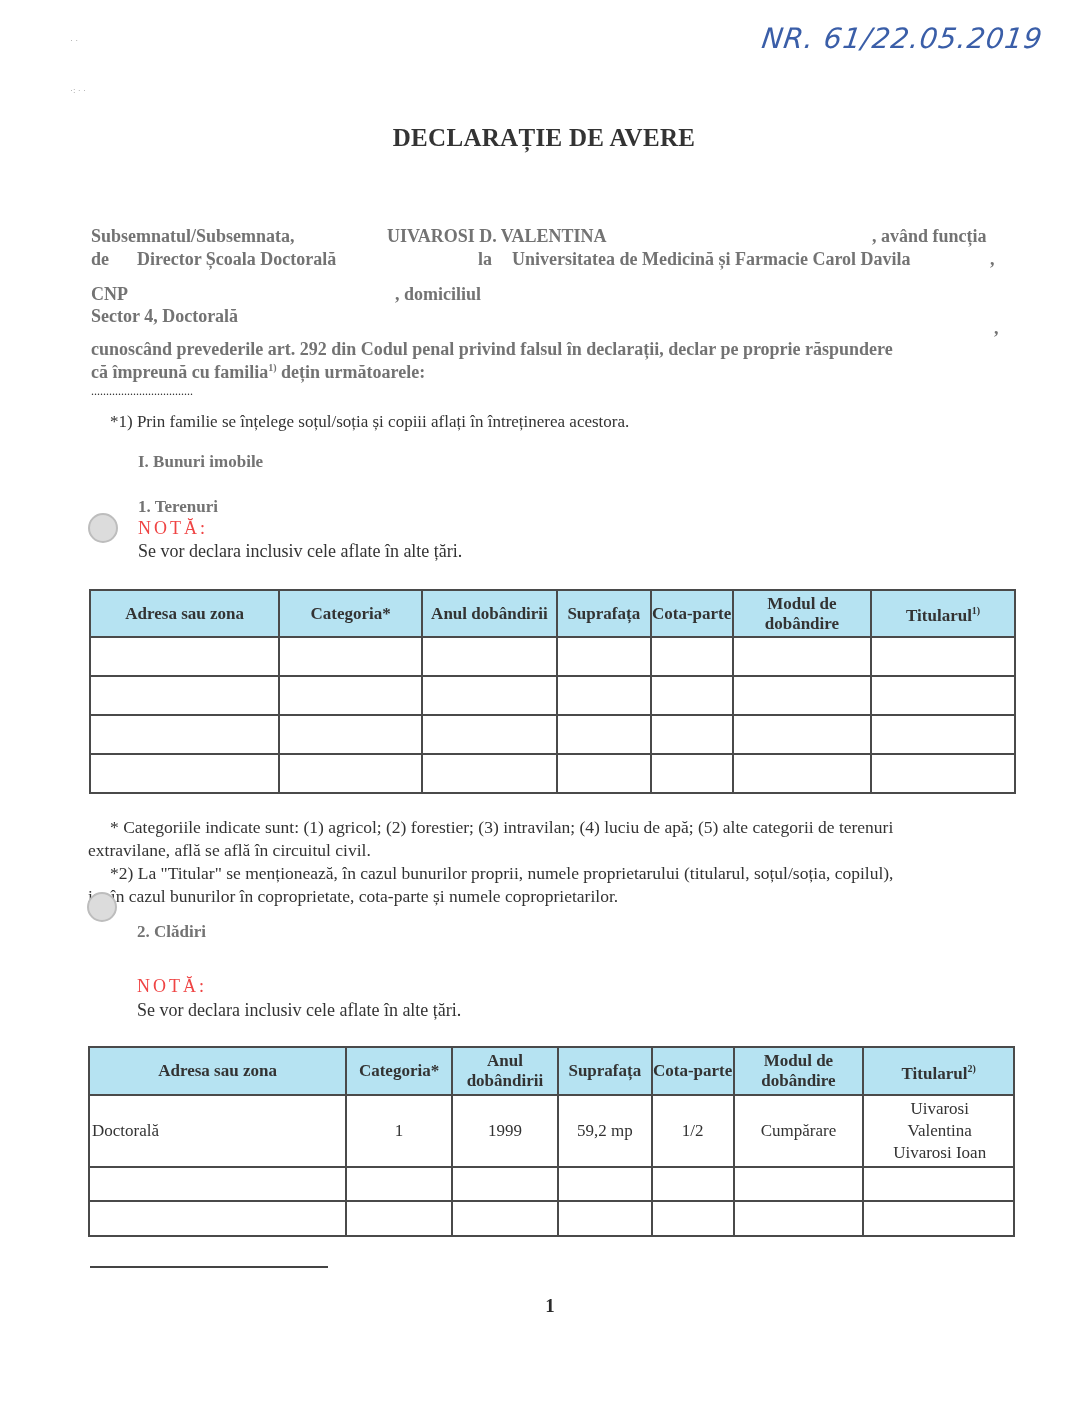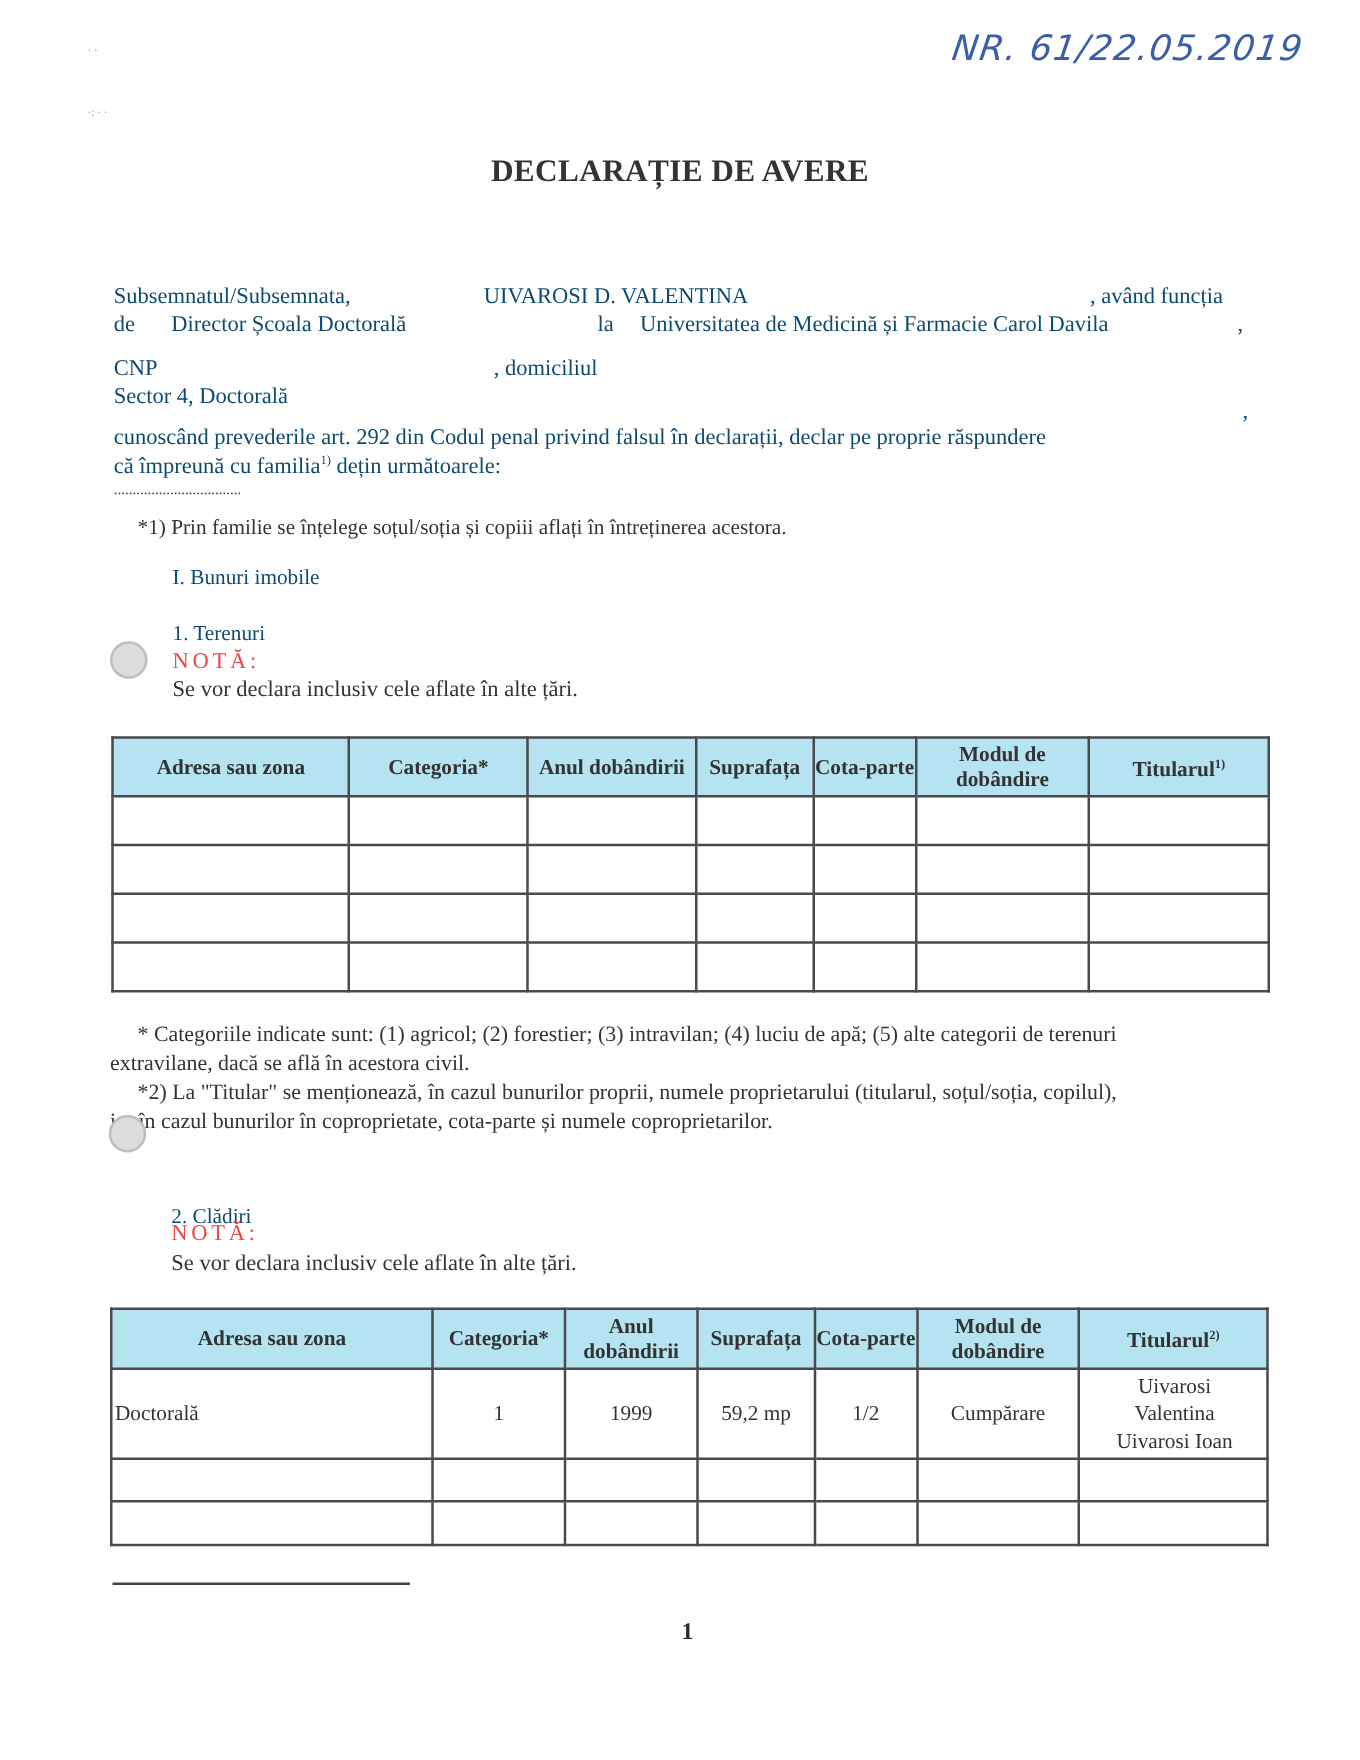--- a/index.html
+++ b/index.html
@@ -21,21 +21,21 @@
       transform: skewX(-8deg);
     }
     .specks { left: 70px; top: 35px; font-size: 9px; color: #999; }
     .specks2 { left: 70px; top: 85px; font-size: 9px; color: #999; }
     .title {
       left: 0; width: 1088px; top: 124px;
       text-align: center;
       font-size: 25px; font-weight: bold; color: #333;
       letter-spacing: 0.3px;
     }
-    .line { font-size: 18px; font-weight: normal; color: #0c4a6e; white-space: nowrap; }
+    .line { font-size: 18px; font-weight: bold; color: #737373; white-space: nowrap; }
     .norm { font-size: 17px; color: #333; white-space: nowrap; }
     .nota { font-size: 18px; letter-spacing: 3px; color: #ef4444; }
     .circle {
       width: 30px; height: 30px; border-radius: 50%;
       background: #dcdcdc; border: 2px solid #bdbdbd;
     }
     table.decl {
       position: absolute;
       border-collapse: collapse;
       font-family: "Liberation Serif", serif;
@@ -151,26 +151,26 @@
         <td></td>
         <td></td>
         <td></td>
         <td></td>
         <td></td>
     </tr>
   </tbody>
 </table>
 
 <div class="abs norm" style="left:110px;top:817px;font-size:17.5px;">* Categoriile indicate sunt: (1) agricol; (2) forestier; (3) intravilan; (4) luciu de apă; (5) alte categorii de terenuri</div>
-<div class="abs norm" style="left:88px;top:840px;font-size:17.5px;">extravilane, dacă se află în acestora civil.</div>
+<div class="abs norm" style="left:88px;top:840px;font-size:17.5px;">extravilane, află se află în circuitul civil.</div>
 <div class="abs norm" style="left:110px;top:863px;font-size:17.5px;">*2) La "Titular" se menționează, în cazul bunurilor proprii, numele proprietarului (titularul, soțul/soția, copilul),</div>
 <div class="abs norm" style="left:88px;top:886px;font-size:17.5px;">iar în cazul bunurilor în coproprietate, cota-parte și numele coproprietarilor.</div>
 <div class="abs circle" style="left:87px;top:892px;"></div>
 
-<div class="abs line" style="left:137px;top:963px;font-size:17px;">2. Clădiri</div>
+<div class="abs line" style="left:137px;top:922px;font-size:17px;">2. Clădiri</div>
 <div class="abs nota" style="left:137px;top:976px;">NOTĂ:</div>
 <div class="abs norm" style="left:137px;top:1000px;font-size:18px;">Se vor declara inclusiv cele aflate în alte țări.</div>
 
 <table class="decl" style="left:88px;top:1046px;width:927px;">
   <colgroup>
     <col style="width:258px">
       <col style="width:106px">
       <col style="width:106px">
       <col style="width:94px">
       <col style="width:82px">

